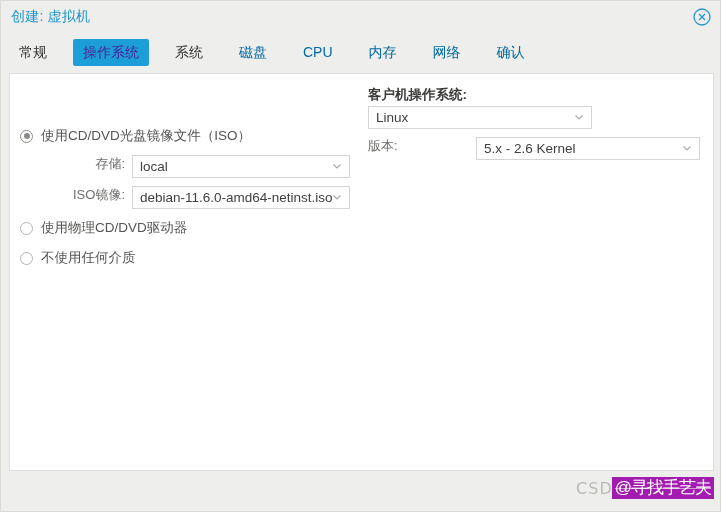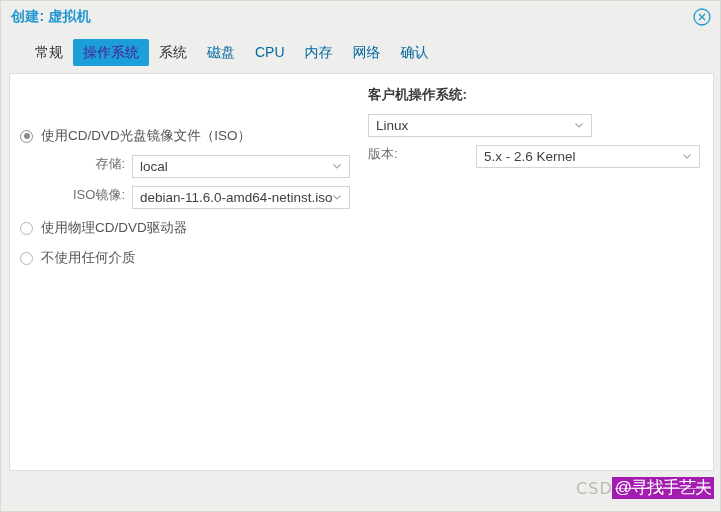--- a/index.html
+++ b/index.html
@@ -25,21 +25,20 @@
     box-sizing: border-box;
     border: 1px solid #d9d9d4;
   }
 
   
   #titlebar {
     position: absolute;
     left: 0; top: 0;
     width: 719px;
     height: 32px;
-    font-weight: bold;
   }
   #title-text {
     position: absolute;
     left: 10px;
     top: 7px;
     font-size: 14px;
     color: #2196cf;
     letter-spacing: 0.2px;
     white-space: nowrap;
   }
@@ -53,22 +52,22 @@
   }
 
   
   #tabbar {
     position: absolute;
     left: 0;
     top: 38px;
     height: 26px;
     display: flex;
     align-items: center;
-    gap: 0px;
-    padding-left: 24px;
+    gap: 16px;
+    padding-left: 8px;
   }
   .tab {
     font-size: 14px;
     line-height: 16px;
     padding: 5px 10px 6px 10px;
     color: #333333;
     white-space: nowrap;
     cursor: pointer;
     border-radius: 2px;
   }
@@ -188,21 +187,20 @@
     left: 358px;
     top: 10px;
     width: 335px;
   }
   #guest-os-heading {
     font-size: 13.5px;
     color: #3b3b39;
     font-weight: bold;
     height: 22px;
     line-height: 22px;
-    margin-bottom: 8px;
     white-space: nowrap;
   }
   #right-col .field-label {
     width: 108px;
     text-align: left;
     padding-right: 0;
   }
   #right-col .select { width: 224px; }
 
   

